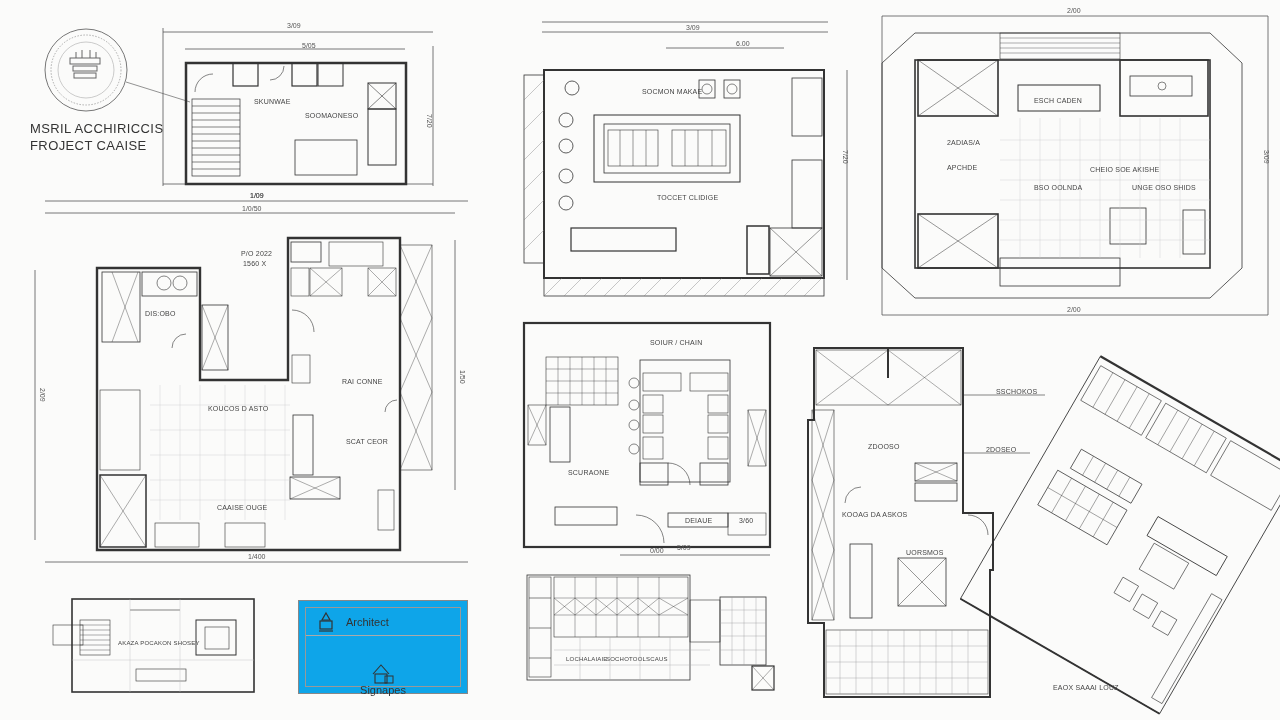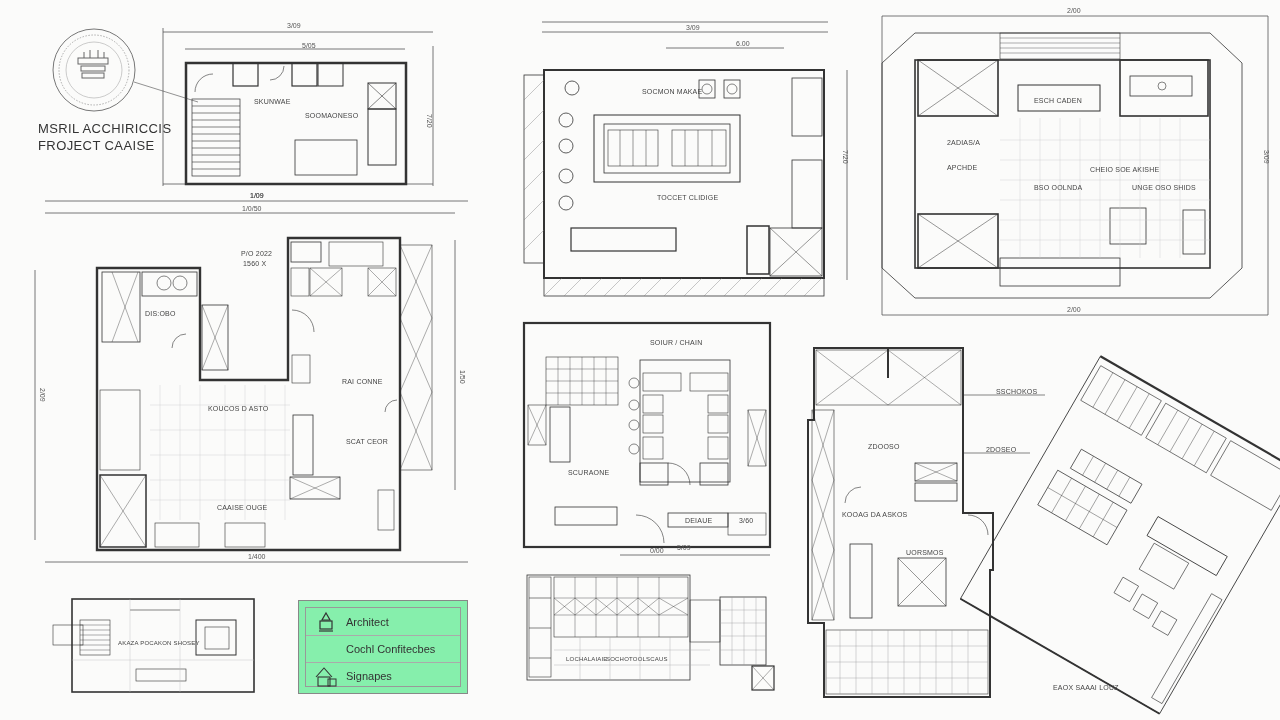--- a/index.html
+++ b/index.html
@@ -3,31 +3,31 @@
 <meta charset="utf-8">
 <style>
   html,body{margin:0;padding:0;background:#fbfbfa;}
   body{width:1280px;height:720px;position:relative;overflow:hidden;font-family:"Liberation Sans",sans-serif;color:#333;}
   .abs{position:absolute;}
   svg{position:absolute;overflow:visible;}
   .lbl{position:absolute;font-size:7px;color:#444;letter-spacing:.2px;white-space:nowrap;font-family:"Liberation Sans",sans-serif;}
   .dim{position:absolute;font-size:7px;color:#555;white-space:nowrap;}
   .vdim{position:absolute;font-size:7px;color:#555;white-space:nowrap;transform:rotate(90deg);transform-origin:left top;}
   .brand{position:absolute;font-size:13px;color:#333;letter-spacing:.4px;line-height:17px;}
-  .legend{position:absolute;left:298px;top:600px;width:168px;height:92px;border:1px solid #888;background:#86efac;}
+  .legend{position:absolute;left:298px;top:600px;width:168px;height:92px;border:1px solid #888;background:#0ea5e9;}
   .legend .inner{position:absolute;left:6px;top:6px;right:6px;bottom:6px;border:1px solid #999;}
   .lg-row{position:absolute;left:0;right:0;height:27px;border-bottom:1px solid #aaa;display:flex;align-items:center;}
-  .lg-row:last-child{border-bottom:none;}
+  .lg-row:last-child{border-bottom:none;flex-direction:column;}
   .lg-icon{width:40px;display:flex;justify-content:center;align-items:center;}
   .lg-text{font-size:11px;color:#333;}
 </style>
 </head>
 <body>
 
-<div class="abs" style="left:8px;top:0;width:190px;height:160px;text-decoration:underline;">
+<div class="abs" style="left:0;top:0;width:190px;height:160px;text-decoration:underline;">
   <svg width="100" height="100" style="left:40px;top:28px;">
     <circle cx="46" cy="42" r="41" fill="none" stroke="#777" stroke-width="1"></circle>
     <circle cx="46" cy="42" r="35" fill="none" stroke="#999" stroke-width=".8" stroke-dasharray="1.5 1.5"></circle>
     <circle cx="46" cy="42" r="28" fill="none" stroke="#aaa" stroke-width=".6"></circle>
     <rect x="30" y="30" width="30" height="6" fill="none" stroke="#666"></rect>
     <rect x="33" y="38" width="24" height="5" fill="none" stroke="#666"></rect>
     <rect x="34" y="45" width="22" height="5" fill="none" stroke="#666"></rect>
     <line x1="36" y1="24" x2="36" y2="30" stroke="#666"></line>
       <line x1="42" y1="22" x2="42" y2="30" stroke="#666"></line>
       <line x1="50" y1="22" x2="50" y2="30" stroke="#666"></line>
@@ -535,24 +535,20 @@
     <div class="lg-row" style="top:0;">
       <span class="lg-icon">
         <svg width="22" height="22" style="position:relative;">
           <path d="M11 2 L15 9 L7 9 Z" fill="none" stroke="#333" stroke-width="1.2"></path>
           <rect x="5" y="10" width="12" height="8" fill="none" stroke="#333" stroke-width="1.2"></rect>
           <line x1="4" y1="20" x2="18" y2="20" stroke="#333" stroke-width="1.2"></line>
         </svg>
       </span>
       <span class="lg-text">Architect</span>
     </div>
-    <div class="lg-row" style="top:27px;">
-      <span class="lg-icon"></span>
-      <span class="lg-text">Cochl Confitecbes</span>
-    </div>
     <div class="lg-row" style="top:54px;">
       <span class="lg-icon">
         <svg width="24" height="22" style="position:relative;">
           <path d="M2 12 L10 3 L18 12" fill="none" stroke="#333" stroke-width="1.1"></path>
           <rect x="4" y="12" width="12" height="9" fill="none" stroke="#333" stroke-width="1.1"></rect>
           <rect x="14" y="14" width="8" height="7" fill="none" stroke="#333" stroke-width="1"></rect>
         </svg>
       </span>
       <span class="lg-text">Signapes</span>
     </div>

